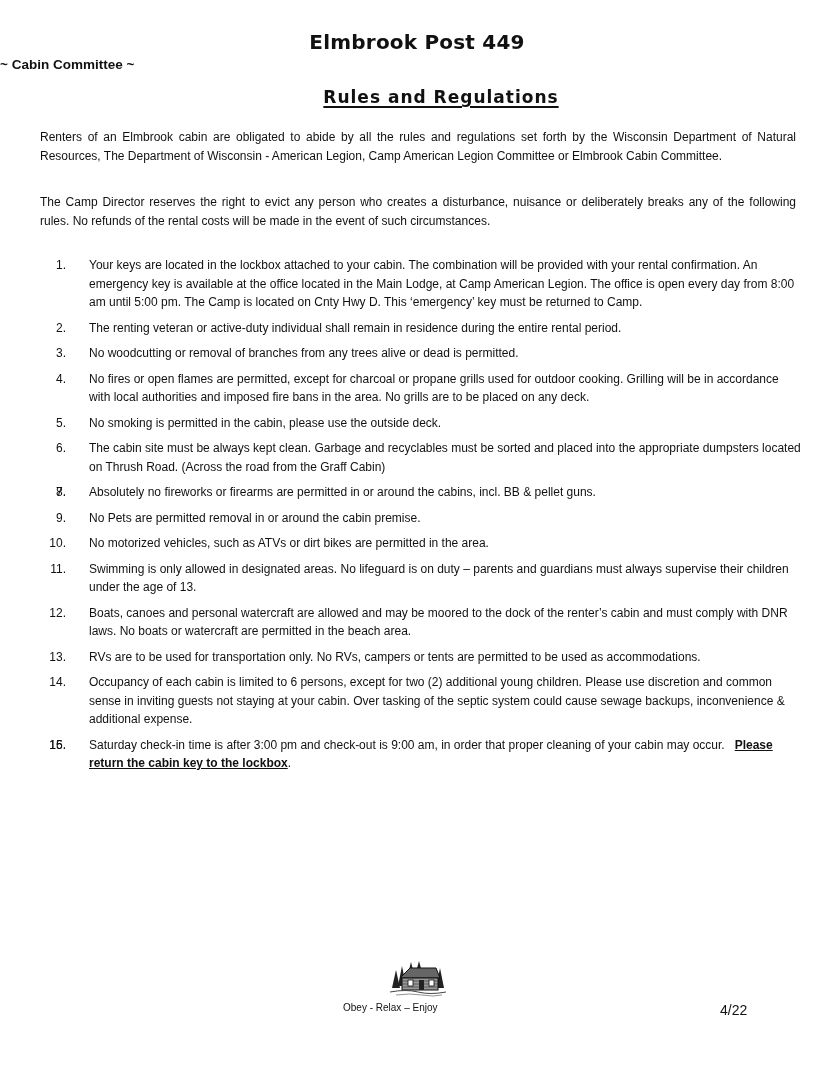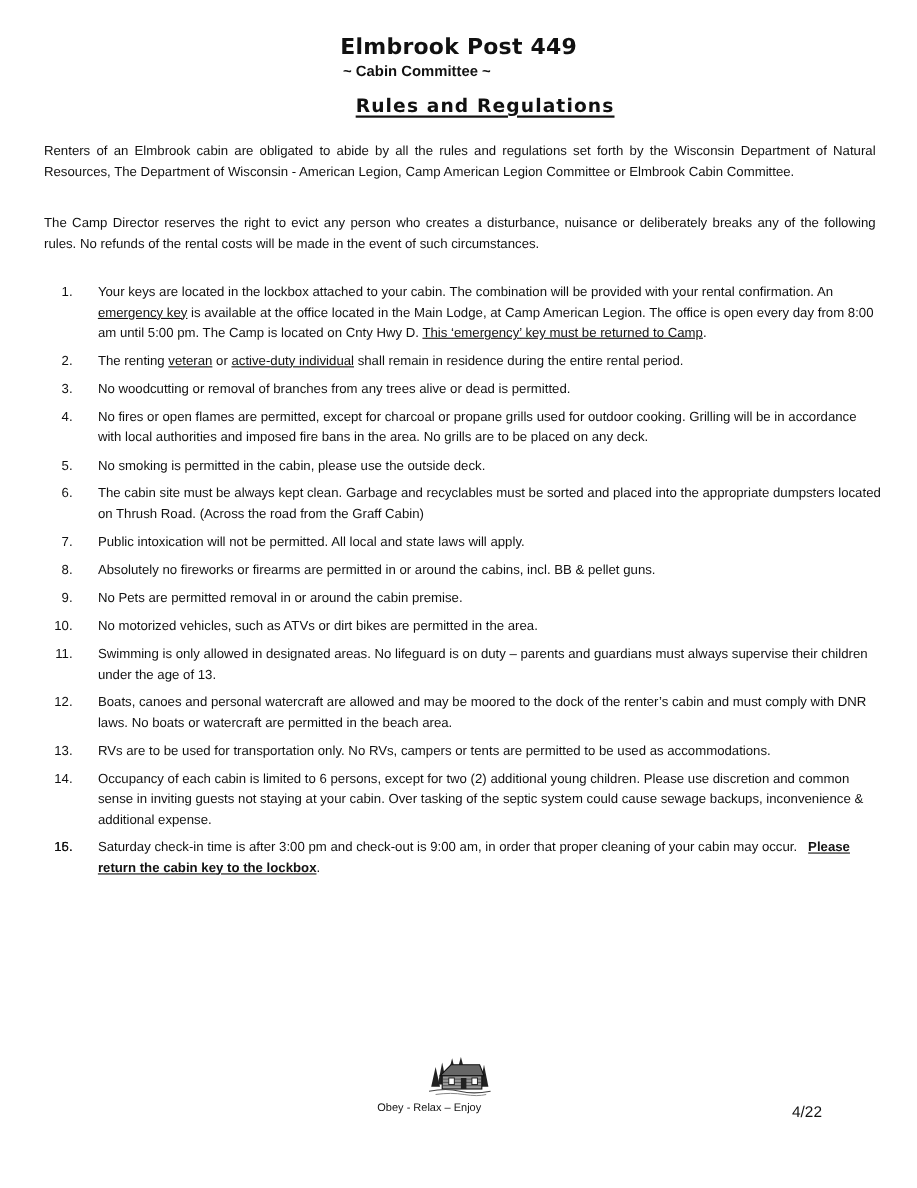--- a/index.html
+++ b/index.html
@@ -1,32 +1,32 @@
 <!DOCTYPE html>
 <html><head>
   <meta charset="utf-8">
   <style>
     html, body { margin: 0; padding: 0; background: #ffffff; }
     body { width: 834px; height: 1080px; position: relative; overflow: hidden; color: #111; }
     .page { position: absolute; left: 0; top: 0; width: 834px; height: 1080px; }
     .hdr-title { position: absolute; top: 30px; left: 0; width: 834px; text-align: center;
       font-family: "DejaVu Sans", sans-serif; font-weight: bold; font-size: 20px; letter-spacing: 0.2px; }
-    .hdr-sub { position: absolute; top: 57px; left: 0; width: 758px; text-align: center;
+    .hdr-sub { position: absolute; top: 57px; left: 0; width: 758px; text-align: left;
       font-family: "Liberation Sans", sans-serif; font-weight: bold; font-size: 13.5px; }
     .hdr-rules { position: absolute; top: 87px; left: 0; width: 834px; text-align: center;
       font-family: "DejaVu Sans", sans-serif; font-weight: bold; font-size: 17px; letter-spacing: 1px;
       text-decoration: underline; text-underline-offset: 3px; text-decoration-thickness: 2px; margin-left: 24px; }
     .body-text { font-family: "Liberation Sans", sans-serif; font-size: 12px; line-height: 18.5px; }
     .para { position: absolute; left: 40px; width: 756px; text-align: justify; margin: 0; }
     .p1 { top: 128px; }
     .p2 { top: 193px; }
     .rules { position: absolute; left: 0; top: 256px; width: 834px; margin: 0; padding: 0; list-style: none; }
     .rule { position: relative; margin: 0 0 7px 0; padding-left: 89px; width: 712px; }
     .rule .num { position: absolute; left: 40px; width: 26px; text-align: right; }
-    .u { text-decoration: underline; }
+    .u { }
     .bu { text-decoration: underline; font-weight: bold; }
     .cabin-icon { position: absolute; left: 386px; top: 958px; width: 62px; height: 40px; }
     .footer-motto { position: absolute; top: 1002px; left: 343px; font-family: "Liberation Sans", sans-serif; font-size: 10px; }
     .footer-date { position: absolute; top: 1002px; left: 720px; font-family: "Liberation Sans", sans-serif; font-size: 14px; text-align: right; }
   </style>
 </head>
 <body>
 
 <div class="page">
 
@@ -57,21 +57,20 @@
     <li class="rule">
       <span class="num">5.</span>
       <span>No smoking is permitted in the cabin, please use the outside deck.</span>
     </li>
     <li class="rule">
       <span class="num">6.</span>
       <span>The cabin site must be always kept clean. Garbage and recyclables must be sorted and placed into the appropriate dumpsters located on Thrush Road. (Across the road from the Graff Cabin)</span>
     </li>
     <li class="rule">
       <span class="num">7.</span>
-      <span>Public intoxication will not be permitted.  All local and state laws will apply.</span>
     </li>
     <li class="rule">
       <span class="num">8.</span>
       <span>Absolutely no fireworks or firearms are permitted in or around the cabins, incl. BB &amp; pellet guns.</span>
     </li>
     <li class="rule">
       <span class="num">9.</span>
       <span>No Pets are permitted removal in or around the cabin premise.</span>
     </li>
     <li class="rule">

